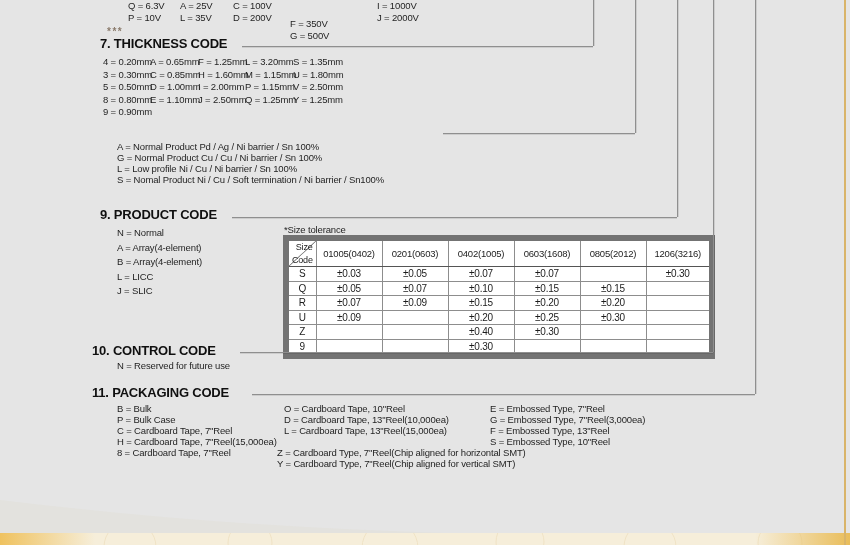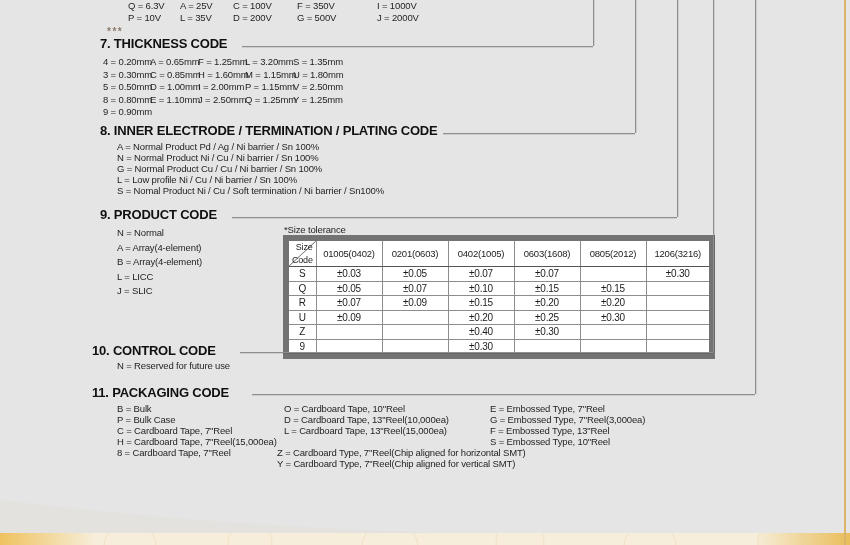--- a/index.html
+++ b/index.html
@@ -10,21 +10,21 @@
   .abs{position:absolute;}
   .txt{font-size:9.5px;letter-spacing:-0.15px;white-space:nowrap;line-height:11px;}
   .sec-title{font-size:13px;font-weight:bold;letter-spacing:-0.2px;color:#101010;white-space:nowrap;}
   .rule{height:1px;background:#8f8f8f;box-shadow:0 1px 0 rgba(0,0,0,0.10);}
   .vline{width:1px;background:#8f8f8f;box-shadow:1px 0 0 rgba(0,0,0,0.10);}
   .stars{font-size:10px;color:#8a7a6b;letter-spacing:1.5px;font-weight:bold;}
 
   
   .vrow{position:relative;height:12px;}
   .vrow span{position:absolute;top:0;}
-  .vc0{left:0;} .vc1{left:52px;} .vc2{left:105px;} .vc3{left:169px;} .vc4{left:217px;padding-left:32px;}
+  .vc0{left:0;} .vc1{left:52px;} .vc2{left:105px;} .vc3{left:162px;margin-top:18px;} .vc4{left:217px;padding-left:32px;}
   .trow{position:relative;height:12.5px;}
   .trow span{position:absolute;top:0;}
   .tc0{left:0;} .tc1{left:47px;} .tc2{left:95px;} .tc3{left:142px;} .tc4{left:190px;}
 
   .list .txt{display:block;}
   .lh11 .txt{line-height:11px;}
   .lh14 .txt{line-height:14.6px;}
 
   
   table.tol{border-collapse:collapse;table-layout:fixed;border:6px solid #737373;background:#fff;}
@@ -101,27 +101,25 @@
       <span class="txt tc1">E = 1.10mm</span>
       <span class="txt tc2">J = 2.50mm</span>
       <span class="txt tc3">Q = 1.25mm</span>
       <span class="txt tc4">Y = 1.25mm</span>
     </div>
     <div class="trow">
       <span class="txt tc0">9 = 0.90mm</span>
     </div>
   </div>
 
-  <div class="abs sec-title" style="left:100px;top:123px;">8. INNER ELECTRODE / TERMINATION / PLATING CODE</div>
   <div class="abs rule" style="left:443px;top:133px;width:192px;"></div>
   <div class="abs vline" style="left:635px;top:0;height:133px;"></div>
 
   <div class="abs list lh11" style="left:117px;top:141px;">
     <span class="txt">A = Normal Product Pd / Ag / Ni barrier / Sn 100%</span>
-    <span class="txt">N = Normal Product Ni / Cu / Ni barrier / Sn 100%</span>
     <span class="txt">G = Normal Product Cu / Cu / Ni barrier / Sn 100%</span>
     <span class="txt">L = Low profile Ni / Cu / Ni barrier / Sn 100%</span>
     <span class="txt">S = Nomal Product Ni / Cu / Soft termination / Ni barrier / Sn100%</span>
   </div>
 
   <div class="abs sec-title" style="left:100px;top:207px;">9. PRODUCT CODE</div>
   <div class="abs rule" style="left:232px;top:217px;width:445px;"></div>
   <div class="abs vline" style="left:677px;top:0;height:217px;"></div>
 
   <div class="abs list lh14" style="left:117px;top:226px;">

